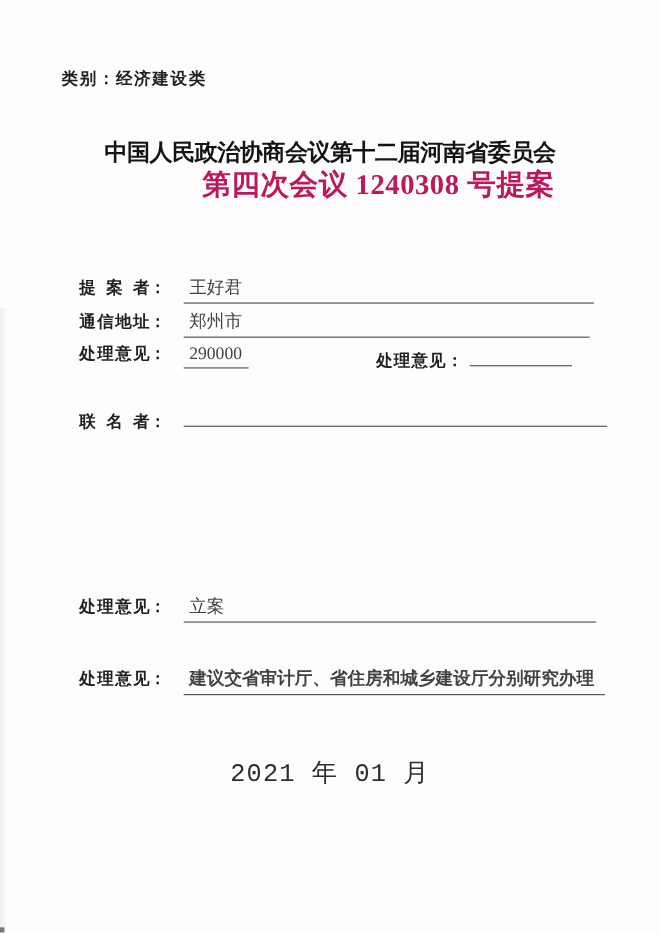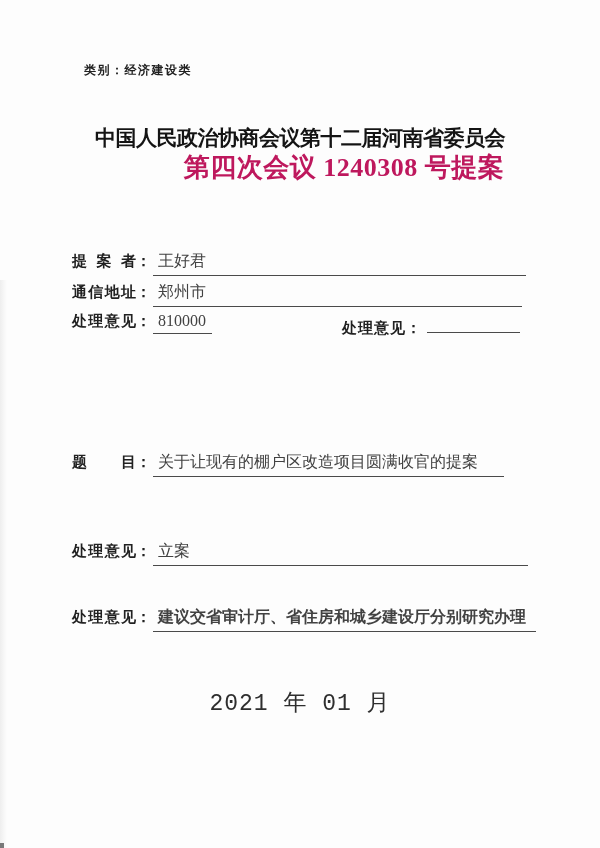--- a/index.html
+++ b/index.html
@@ -14,22 +14,22 @@
   .edge-left{
     position:absolute;left:0;top:280px;width:7px;height:568px;
     background:linear-gradient(to right, rgba(0,0,0,0.06), rgba(0,0,0,0));
     pointer-events:none;
   }
   .speck{
     position:absolute;left:0;bottom:0;width:4px;height:5px;
     background:#5a5a5a;opacity:0.8;
   }
   .category{
-    position:absolute;left:84px;top:62px;
-    font-size:12px;font-weight:bold;color:#212121;letter-spacing:1.5px;
+    position:absolute;left:56px;top:62px;
+    font-size:15px;font-weight:bold;color:#212121;letter-spacing:1.5px;
     white-space:nowrap;
   }
   .title1{
     position:absolute;top:124px;left:0;width:100%;
     text-align:center;
     font-family:"Liberation Serif","DejaVu Serif",serif;
     font-weight:bold;font-size:21px;letter-spacing:-0.5px;color:#141414;
     white-space:nowrap;
   }
   .title2{
@@ -47,21 +47,21 @@
     text-align:justify;text-align-last:justify;
   }
   .label-auto{
     display:inline-block;
     font-size:15px;font-weight:bold;color:#212121;
     letter-spacing:1px;
   }
   .colon{font-size:15px;font-weight:bold;color:#212121;}
   .value-line{
     display:inline-block;
-    margin-left:2px;padding:0 0 3px 5px;
+    margin-left:16px;padding:0 0 3px 5px;
     border-bottom:1.5px solid #4a4a4a;
     font-family:"Liberation Serif","DejaVu Serif",serif;
     font-size:16px;color:#424242;
     min-height:17px;
     white-space:nowrap;
     vertical-align:baseline;
   }
   #row-proposer{top:251px;}   #row-proposer .value-line{width:368px;}
   #row-address{top:282px;}    #row-address .value-line{width:364px;}
   #row-postal{top:312px;}     #row-postal .value-line{width:54px;}
@@ -92,31 +92,31 @@
 
   <div class="row" id="row-proposer">
     <span class="label">提案者</span><span class="colon">：</span><span class="value-line">王好君</span>
   </div>
 
   <div class="row" id="row-address">
     <span class="label">通信地址</span><span class="colon">：</span><span class="value-line">郑州市</span>
   </div>
 
   <div class="row" id="row-postal">
-    <span class="label">处理意见</span><span class="colon">：</span><span class="value-line">810000</span>
+    <span class="label">处理意见</span><span class="colon">：</span><span class="value-line">290000</span>
   </div>
 
   <div id="phone-group">
     <span class="label-auto">处理意见</span><span class="colon">：</span><span class="value-line"></span>
   </div>
 
+  <div class="row" id="row-cosigners">
+    <span class="label">联名者</span><span class="colon">：</span><span class="value-line"></span>
+  </div>
 
-  <div class="row" id="row-subject">
-    <span class="label">题目</span><span class="colon">：</span><span class="value-line">关于让现有的棚户区改造项目圆满收官的提案</span>
-  </div>
 
   <div class="row" id="row-review">
     <span class="label">处理意见</span><span class="colon">：</span><span class="value-line">立案</span>
   </div>
 
   <div class="row" id="row-handling">
     <span class="label">处理意见</span><span class="colon">：</span><span class="value-line">建议交省审计厅、省住房和城乡建设厅分别研究办理</span>
   </div>
 
   <div class="date">2021 年 01 月</div>

